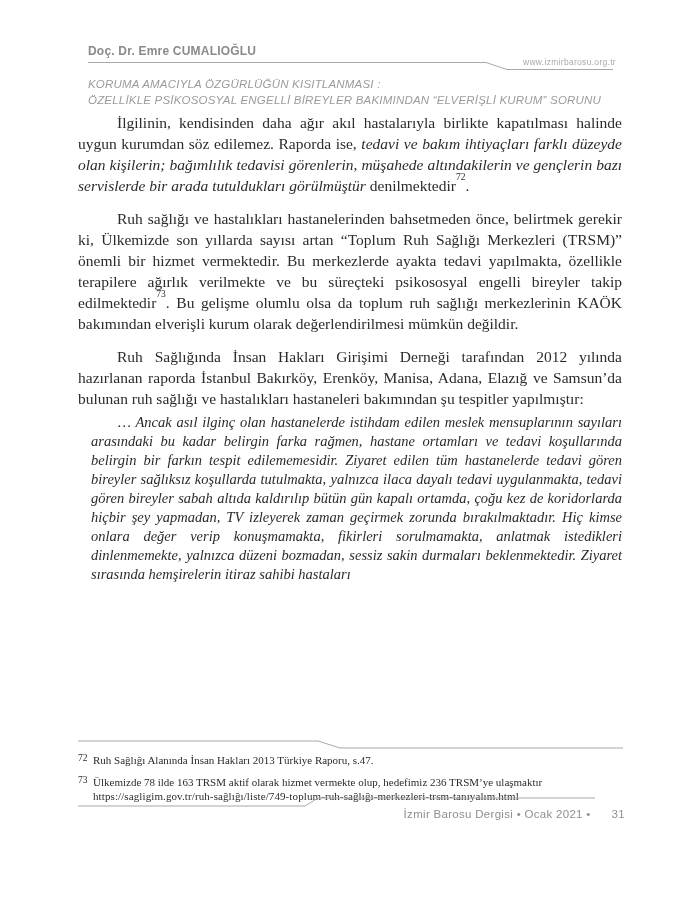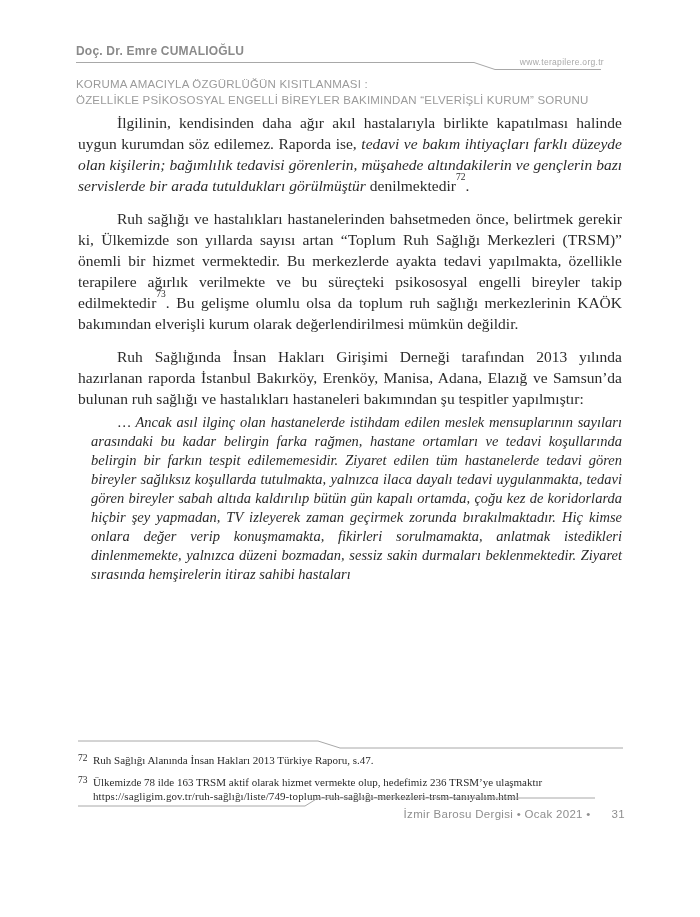--- a/index.html
+++ b/index.html
@@ -4,37 +4,37 @@
 <style>
   * { margin:0; padding:0; box-sizing:border-box; }
   html,body { background:#ffffff; }
   .page {
     position:relative; width:700px; height:917px;
     background:#ffffff; overflow:hidden;
     font-family:"Liberation Serif", serif;
   }
 
   
-  .hdr { position:absolute; left:76px; top:44px; width:534px; }
+  .hdr { position:absolute; left:88px; top:44px; width:534px; }
   .author {
     font-family:"Liberation Sans", sans-serif;
     font-size:12px; font-weight:bold; color:#8a8a8a; letter-spacing:.2px;
   }
   .rule-wrap { position:relative; height:11px; margin-top:3px; }
   .rule-wrap svg { position:absolute; left:0; top:0; display:block; }
   .site {
     position:absolute; right:4px; top:-4px;
     font-family:"Liberation Sans", sans-serif;
     font-size:8.5px; color:#a9a9a9; letter-spacing:.3px;
     background:#fff; padding:0 2px;
   }
   .htitle {
     font-family:"Liberation Sans", sans-serif;
     font-size:11.5px; line-height:16px; color:#9b9b9b;
-    letter-spacing:.2px; white-space:nowrap;
+    letter-spacing:.2px; white-space:nowrap;font-style:italic;
   }
   .htitle.first { margin-top:4px; }
 
   
   .bodycol { position:absolute; left:78px; top:112px; width:544px; color:#2b2b2b; }
   .body-p {
     font-size:15.5px; line-height:21px; text-align:justify; text-indent:39px;
   }
   .body-p + .body-p { margin-top:12px; }
   .subheading {
@@ -74,33 +74,33 @@
 <body>
 
 <div class="page">
 
   <div class="hdr">
     <div class="author">Doç. Dr. Emre CUMALIOĞLU</div>
     <div class="rule-wrap">
       <svg width="534" height="11" viewBox="0 0 534 11">
         <polyline points="0,1.5 398,1.5 419,8.5 525,8.5" fill="none" stroke="#a8a8a8" stroke-width="1"></polyline>
       </svg>
-      <span class="site">www.terapilere.org.tr</span>
+      <span class="site">www.izmirbarosu.org.tr</span>
     </div>
     <div class="htitle first">KORUMA AMACIYLA ÖZGÜRLÜĞÜN KISITLANMASI :</div>
     <div class="htitle">ÖZELLİKLE PSİKOSOSYAL ENGELLİ BİREYLER BAKIMINDAN “ELVERİŞLİ KURUM” SORUNU</div>
   </div>
 
   <div class="bodycol">
     <p class="body-p"><span>İlgilinin, kendisinden daha ağır akıl hastalarıyla birlikte kapatılması halinde uygun kurumdan söz edilemez. Raporda ise, </span><em>tedavi ve bakım ihtiyaçları farklı düzeyde olan kişilerin; bağımlılık tedavisi görenlerin, müşahede altındakilerin ve gençlerin bazı servislerde bir arada tutuldukları görülmüştür</em><span> denilmektedir</span><sup class="ref">72</sup><span>.</span></p>
 
 
     <p class="body-p"><span>Ruh sağlığı ve hastalıkları hastanelerinden bahsetmeden önce, belirtmek gerekir ki, Ülkemizde son yıllarda sayısı artan “Toplum Ruh Sağlığı Merkezleri (TRSM)” önemli bir hizmet vermektedir. Bu merkezlerde ayakta tedavi yapılmakta, özellikle terapilere ağırlık verilmekte ve bu süreçteki psikososyal engelli bireyler takip edilmektedir</span><sup class="ref">73</sup><span>. Bu gelişme olumlu olsa da toplum ruh sağlığı merkezlerinin KAÖK bakımından elverişli kurum olarak değerlendirilmesi mümkün değildir.</span></p>
 
-    <p class="body-p">Ruh Sağlığında İnsan Hakları Girişimi Derneği tarafından 2013 yılında hazırlanan raporda İstanbul Bakırköy, Erenköy, Manisa, Adana, Elazığ ve Samsun’da bulunan ruh sağlığı ve hastalıkları hastaneleri bakımından şu tespitler yapılmıştır:</p>
+    <p class="body-p">Ruh Sağlığında İnsan Hakları Girişimi Derneği tarafından 2012 yılında hazırlanan raporda İstanbul Bakırköy, Erenköy, Manisa, Adana, Elazığ ve Samsun’da bulunan ruh sağlığı ve hastalıkları hastaneleri bakımından şu tespitler yapılmıştır:</p>
 
     <p class="quote">… Ancak asıl ilginç olan hastanelerde istihdam edilen meslek mensuplarının sayıları arasındaki bu kadar belirgin farka rağmen, hastane ortamları ve tedavi koşullarında belirgin bir farkın tespit edilememesidir. Ziyaret edilen tüm hastanelerde tedavi gören bireyler sağlıksız koşullarda tutulmakta, yalnızca ilaca dayalı tedavi uygulanmakta, tedavi gören bireyler sabah altıda kaldırılıp bütün gün kapalı ortamda, çoğu kez de koridorlarda hiçbir şey yapmadan, TV izleyerek zaman geçirmek zorunda bırakılmaktadır. Hiç kimse onlara değer verip konuşmamakta, fikirleri sorulmamakta, anlatmak istedikleri dinlenmemekte, yalnızca düzeni bozmadan, sessiz sakin durmaları beklenmektedir. Ziyaret sırasında hemşirelerin itiraz sahibi hastaları</p>
   </div>
 
   <div class="fnsep">
     <svg width="549" height="10" viewBox="0 0 549 10">
       <polyline points="0,1 240,1 262,8 545,8" fill="none" stroke="#a8a8a8" stroke-width="1"></polyline>
     </svg>
   </div>
 

